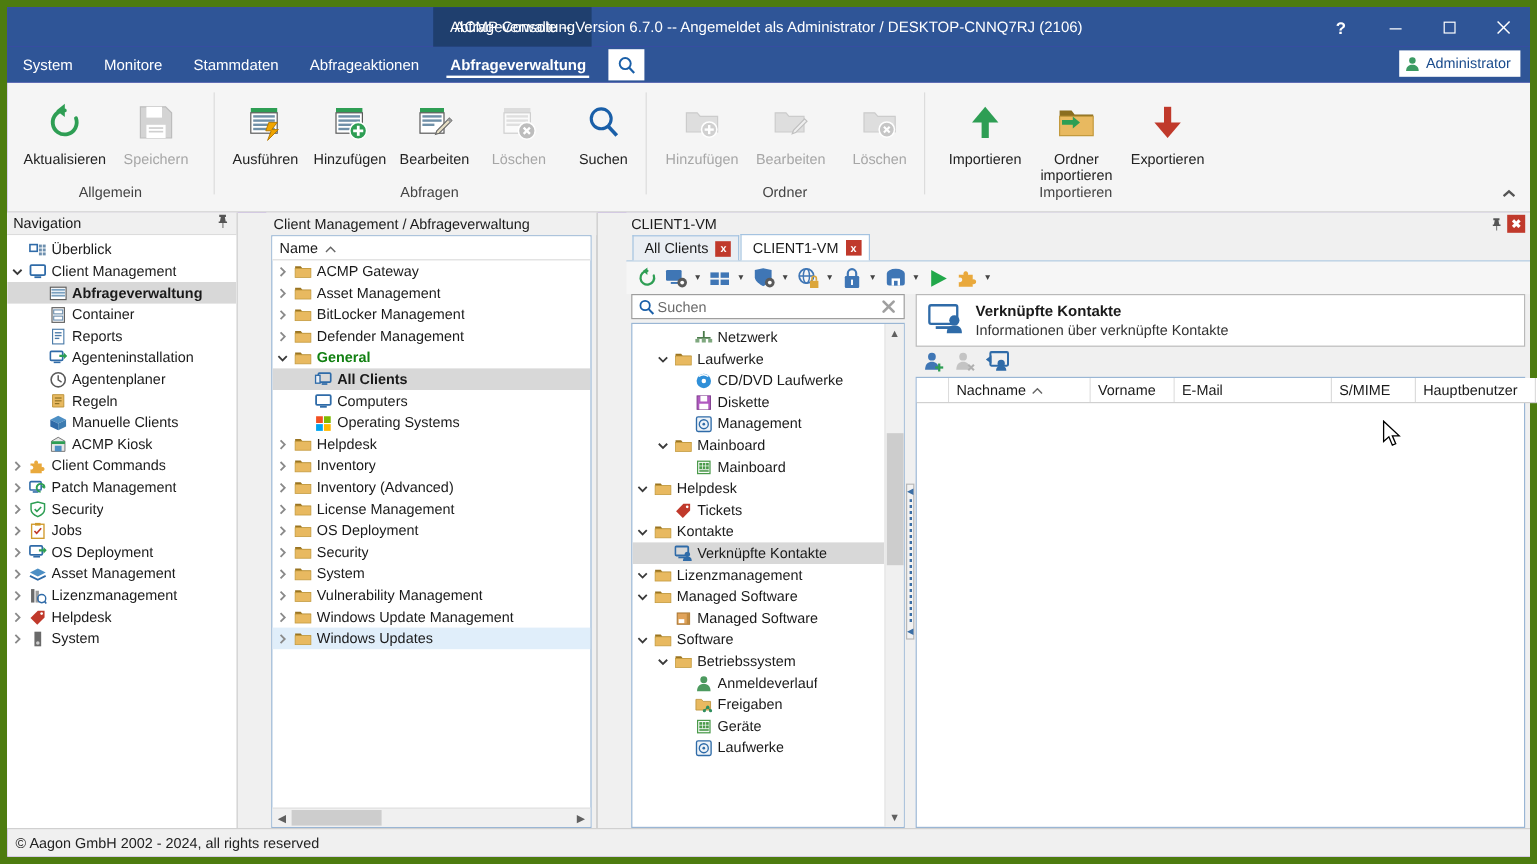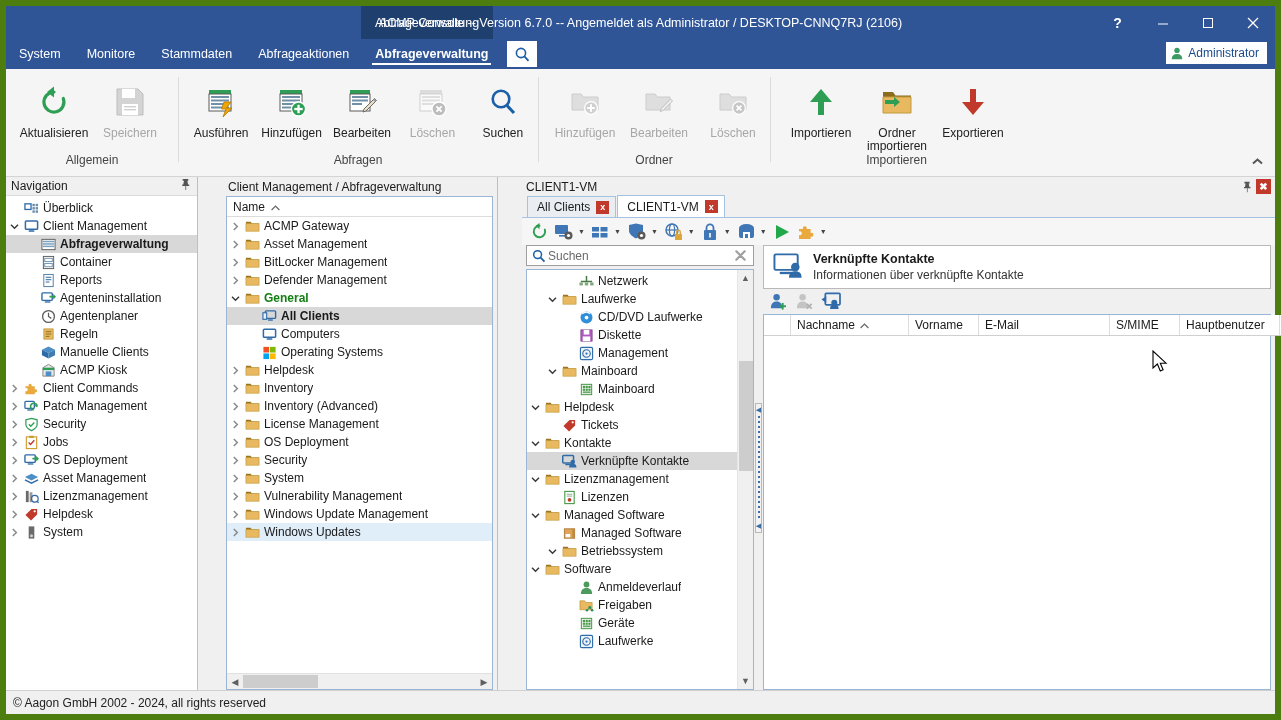--- a/index.html
+++ b/index.html
@@ -1395,33 +1395,20 @@
                   </span>
                   <span class="ticon">
                     <svg width="15" height="15" viewBox="0 0 16 16">
                       <path d="M1 3 H6 L7.4 4.8 H15 V6 H1 Z" fill="#9a7421"></path>
                       <rect x="1" y="5" width="14" height="8" fill="#e8b960" stroke="#c39a3e" stroke-width="0.7"></rect>
                     </svg>
                   </span>
                   <span class="tlabel">Lizenzmanagement</span>
                 </div>
                 <div class="tnode">
-                  <span style="width: 17px; flex: 0 0 17px;"></span>
-                  <span class="tw"></span>
-                  <span class="ticon">
-                    <svg width="15" height="15" viewBox="0 0 16 16">
-                      <rect x="3" y="1.5" width="10" height="13" fill="#fff" stroke="#4a9a4a" stroke-width="1.2"></rect>
-                      <rect x="5" y="4" width="6" height="1" fill="#8aaa8a"></rect>
-                      <rect x="5" y="6" width="6" height="1" fill="#8aaa8a"></rect>
-                      <circle cx="8" cy="10.5" r="2" fill="#c0392b"></circle>
-                    </svg>
-                  </span>
-                  <span class="tlabel">Lizenzen</span>
-                </div>
-                <div class="tnode">
                   <span style="width: 0px; flex: 0 0 0px;"></span>
                   <span class="tw">
                     <svg width="9" height="7" viewBox="0 0 9 7">
                       <path d="M1 1.8 L4.5 5.3 L8 1.8" fill="none" stroke="#3a3a3a" stroke-width="1.5"></path>
                     </svg>
                   </span>
                   <span class="ticon">
                     <svg width="15" height="15" viewBox="0 0 16 16">
                       <path d="M1 3 H6 L7.4 4.8 H15 V6 H1 Z" fill="#9a7421"></path>
                       <rect x="1" y="5" width="14" height="8" fill="#e8b960" stroke="#c39a3e" stroke-width="0.7"></rect>
@@ -1435,48 +1422,48 @@
                   <span class="ticon">
                     <svg width="15" height="15" viewBox="0 0 16 16">
                       <rect x="2.5" y="3" width="11" height="10" fill="#e0a35a" stroke="#a87430" stroke-width="0.9"></rect>
                       <rect x="3.8" y="8.5" width="5" height="3.5" fill="#fff"></rect>
                       <rect x="11" y="3" width="2.5" height="10" fill="#c08a40"></rect>
                     </svg>
                   </span>
                   <span class="tlabel">Managed Software</span>
                 </div>
                 <div class="tnode">
+                  <span style="width: 0px; flex: 0 0 0px;"></span>
+                  <span class="tw">
+                    <svg width="9" height="7" viewBox="0 0 9 7">
+                      <path d="M1 1.8 L4.5 5.3 L8 1.8" fill="none" stroke="#3a3a3a" stroke-width="1.5"></path>
+                    </svg>
+                  </span>
+                  <span class="ticon">
+                    <svg width="15" height="15" viewBox="0 0 16 16">
+                      <path d="M1 3 H6 L7.4 4.8 H15 V6 H1 Z" fill="#9a7421"></path>
+                      <rect x="1" y="5" width="14" height="8" fill="#e8b960" stroke="#c39a3e" stroke-width="0.7"></rect>
+                    </svg>
+                  </span>
+                  <span class="tlabel">Software</span>
+                </div>
+                <div class="tnode">
                   <span style="width: 17px; flex: 0 0 17px;"></span>
                   <span class="tw">
                     <svg width="9" height="7" viewBox="0 0 9 7">
                       <path d="M1 1.8 L4.5 5.3 L8 1.8" fill="none" stroke="#3a3a3a" stroke-width="1.5"></path>
                     </svg>
                   </span>
                   <span class="ticon">
                     <svg width="15" height="15" viewBox="0 0 16 16">
                       <path d="M1 3 H6 L7.4 4.8 H15 V6 H1 Z" fill="#9a7421"></path>
                       <rect x="1" y="5" width="14" height="8" fill="#e8b960" stroke="#c39a3e" stroke-width="0.7"></rect>
                     </svg>
                   </span>
                   <span class="tlabel">Betriebssystem</span>
-                </div>
-                <div class="tnode">
-                  <span style="width: 0px; flex: 0 0 0px;"></span>
-                  <span class="tw">
-                    <svg width="9" height="7" viewBox="0 0 9 7">
-                      <path d="M1 1.8 L4.5 5.3 L8 1.8" fill="none" stroke="#3a3a3a" stroke-width="1.5"></path>
-                    </svg>
-                  </span>
-                  <span class="ticon">
-                    <svg width="15" height="15" viewBox="0 0 16 16">
-                      <path d="M1 3 H6 L7.4 4.8 H15 V6 H1 Z" fill="#9a7421"></path>
-                      <rect x="1" y="5" width="14" height="8" fill="#e8b960" stroke="#c39a3e" stroke-width="0.7"></rect>
-                    </svg>
-                  </span>
-                  <span class="tlabel">Software</span>
                 </div>
                 <div class="tnode">
                   <span style="width: 34px; flex: 0 0 34px;"></span>
                   <span class="tw"></span>
                   <span class="ticon">
                     <svg width="15" height="15" viewBox="0 0 16 16">
                       <circle cx="8" cy="4.8" r="3.1" fill="#4d9a5f"></circle>
                       <path d="M2 15 C2 10 5 8.6 8 8.6 C11 8.6 14 10 14 15 Z" fill="#4d9a5f"></path>
                     </svg>
                   </span>

